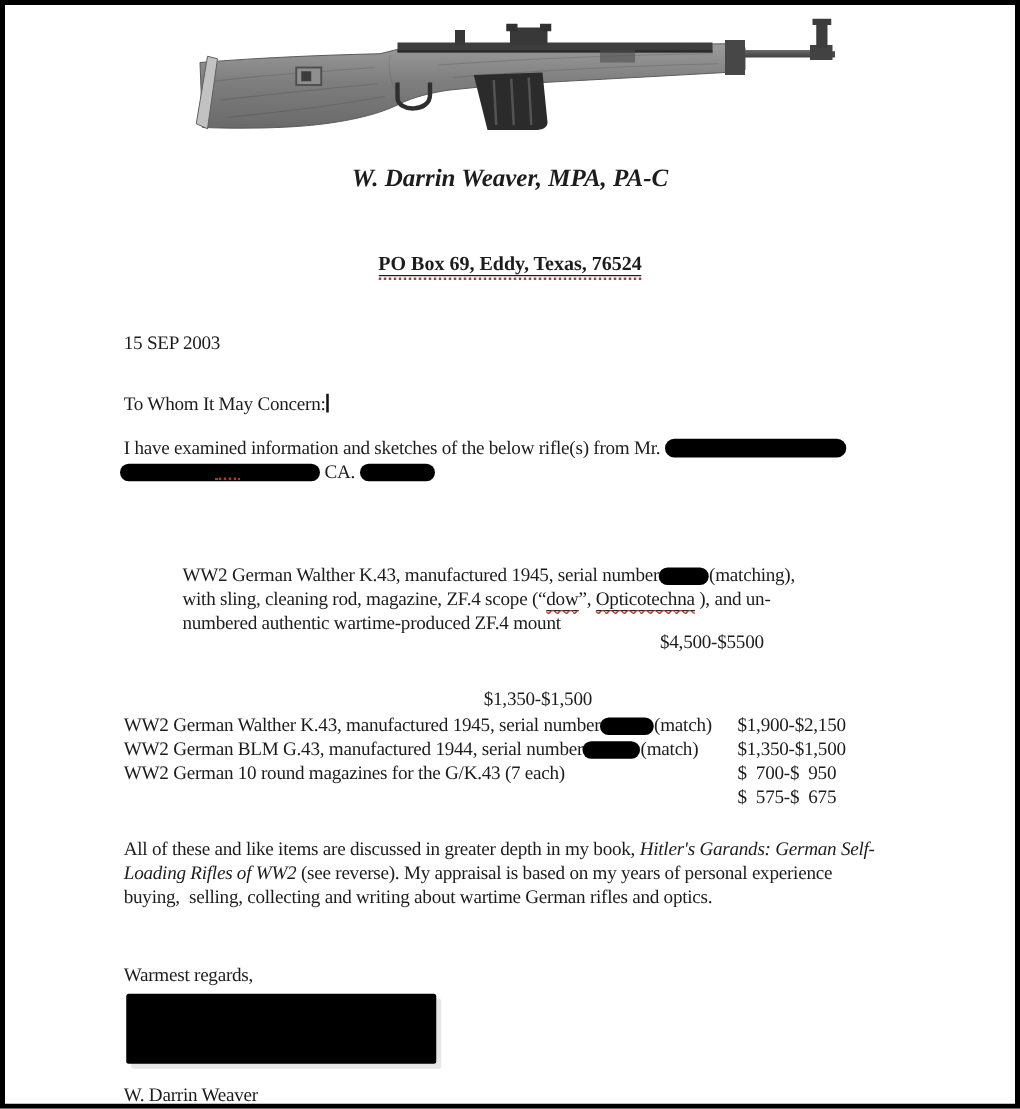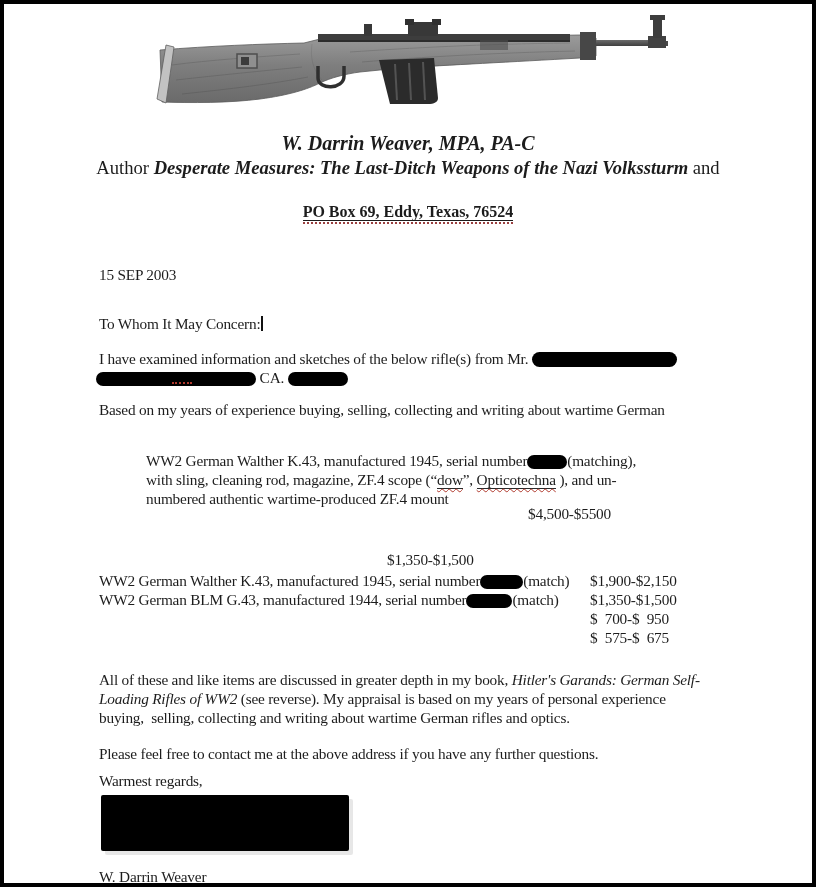--- a/index.html
+++ b/index.html
@@ -120,56 +120,54 @@
         <line x1="245" y1="54" x2="247" y2="90"></line>
         <line x1="259" y1="53" x2="261" y2="90"></line>
         <line x1="273" y1="52" x2="275" y2="90"></line>
       </g>
 
       <path d="M 168 56 L 168 68 C 168 80 194 80 194 66 L 194 56" fill="none" stroke="#2f2f2f" stroke-width="3.5"></path>
     </svg>
   </div>
 
   <div class="lh lh-name">W. Darrin Weaver, MPA, PA-C</div>
-  <div class="lh lh-line2"><span>Author </span><span class="b i">Desperate Measures: The Last-Ditch Weapons of the Nazi Volkssturm</span><span> and</span></div>
   <div class="lh lh-address"><span class="addr-outer"><span class="addr-inner">PO Box 69, Eddy, Texas, 76524</span></span></div>
 
   <div class="line" style="left:95px;top:261px;">15 SEP 2003</div>
 
   <div class="line" style="left:95px;top:310px;"><span>To Whom It May Concern:</span><span class="cursor"></span></div>
 
   <div class="line" style="left:95px;top:345px;"><span>I have examined information and sketches of the below rifle(s) from Mr. </span><span class="redact" style="width:145px;height:15px;"></span></div>
 
   <div class="line" style="left:92px;top:364px;"><span class="redact" style="width:160px;height:14px;"></span><span> CA. </span><span class="redact" style="width:60px;height:14px;"></span></div>
   <div class="dots"></div>
 
-  <div class="line" style="left:95px;top:396px;">Based on my years of experience buying, selling, collecting and writing about wartime German</div>
 
   <div class="line" style="left:142px;top:447px;"><span>WW2 German Walther K.43, manufactured 1945, serial number</span><span class="redact" style="width:40px;height:14px;"></span><span>(matching),</span></div>
   <div class="line" style="left:142px;top:466px;"><span>with sling, cleaning rod, magazine, ZF.4 scope (“</span><span class="sq sq-solid">dow</span><span>”, </span><span class="sq sq-solid">Opticotechna</span><span> ), and un-</span></div>
   <div class="line" style="left:142px;top:485px;">numbered authentic wartime-produced ZF.4 mount</div>
   <div class="line" style="left:524px;top:500px;">$4,500-$5500</div>
 
   <div class="line" style="left:383px;top:546px;">$1,350-$1,500</div>
 
   <div class="line" style="left:95px;top:567px;"><span>WW2 German Walther K.43, manufactured 1945, serial number</span><span class="redact" style="width:43px;height:14px;"></span><span>(match)</span></div>
   <div class="line" style="left:586px;top:567px;">$1,900-$2,150</div>
 
   <div class="line" style="left:95px;top:586px;"><span>WW2 German BLM G.43, manufactured 1944, serial number</span><span class="redact" style="width:46px;height:14px;"></span><span>(match)</span></div>
   <div class="line" style="left:586px;top:586px;">$1,350-$1,500</div>
 
+  <div class="line" style="left:95px;top:605px;"><span>WW2 German 10 round magazines for the G/K.43 (7 each)</span><span></span></div>
   <div class="line" style="left:586px;top:605px;">$  700-$  950</div>
 
   <div class="line" style="left:586px;top:624px;">$  575-$  675</div>
 
   <div class="line" style="left:95px;top:666px;"><span>All of these and like items are discussed in greater depth in my book, </span><span class="i">Hitler's Garands: German Self-</span></div>
   <div class="line" style="left:95px;top:685px;"><span class="i">Loading Rifles of WW2</span><span> (see reverse). My appraisal is based on my years of personal experience</span></div>
   <div class="line" style="left:95px;top:704px;">buying,  selling, collecting and writing about wartime German rifles and optics.</div>
 
-  <div class="line" style="left:95px;top:740px;">Please feel free to contact me at the above address if you have any further questions.</div>
 
   <div class="line" style="left:95px;top:767px;">Warmest regards,</div>
 
   <div class="sig-block"></div>
 
   <div class="line" style="left:95px;top:863px;">W. Darrin Weaver</div>
 
 </div>
 
 </body></html>

